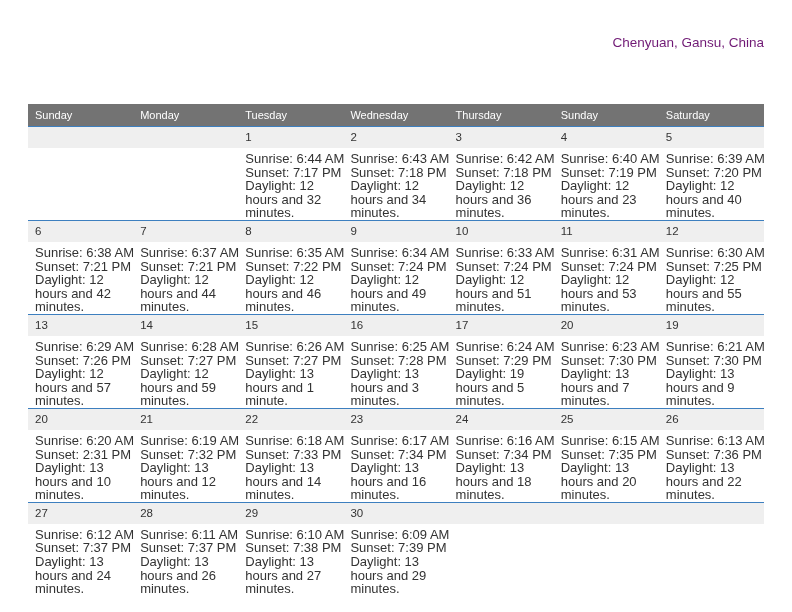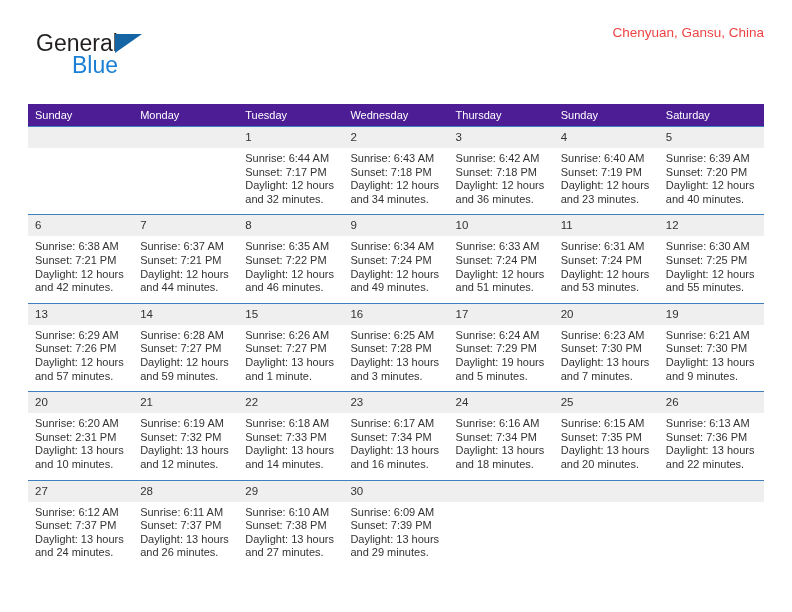--- a/index.html
+++ b/index.html
@@ -71,37 +71,37 @@
   .cal-title {
     font-size: 27px;
     color: #333333;
     line-height: 34px;
     font-weight: normal;
     margin: 0;
     white-space: nowrap;
   }
   .cal-subtitle {
     font-size: 13.5px;
-    color: #ef4444;
+    color: #701a75;
     line-height: 18px;
-    margin: 0 0 0 0;
+    margin: 10px 0 0 0;
     white-space: nowrap;
   }
 
   
   .calendar {
     position: absolute;
     left: 28px;
     top: 104px;
     width: 736px;
     border-collapse: collapse;
     table-layout: fixed;
   }
   .calendar th {
-    background: #4c1d95;
+    background: #737373;
     color: #ffffff;
     font-size: 11px;
     font-weight: normal;
     text-align: left;
     padding: 5px 0 5px 7px;
     height: 12px;
     border: none;
   }
   .calendar td {
     vertical-align: top;
@@ -117,40 +117,35 @@
     font-size: 11.5px;
     color: #333333;
     padding: 4px 0 4px 7px;
     height: 13px;
     line-height: 13px;
   }
   .daynum.empty {
     color: transparent;
   }
   .details {
-    padding: 4px 6px 8px 7px;
-    font-size: 11px;
+    padding: 4px 6px 0 7px;
+    font-size: 13px;
     line-height: 13.6px;
     color: #333333;
   }
   .details div { white-space: nowrap; }
   .details .wrap { white-space: normal; }
 </style>
 </head>
 <body>
 
 <div class="page">
 
   <div class="header">
 
-    <div class="logo">
-      <span class="logo-general">General</span>
-      <span class="logo-tri"></span>
-      <span class="logo-blue">Blue</span>
-    </div>
 
     <div class="title-block">
       <p class="cal-subtitle">Chenyuan, Gansu, China</p>
     </div>
 
   </div>
 
   <table class="calendar">
     <thead>
       <tr>

